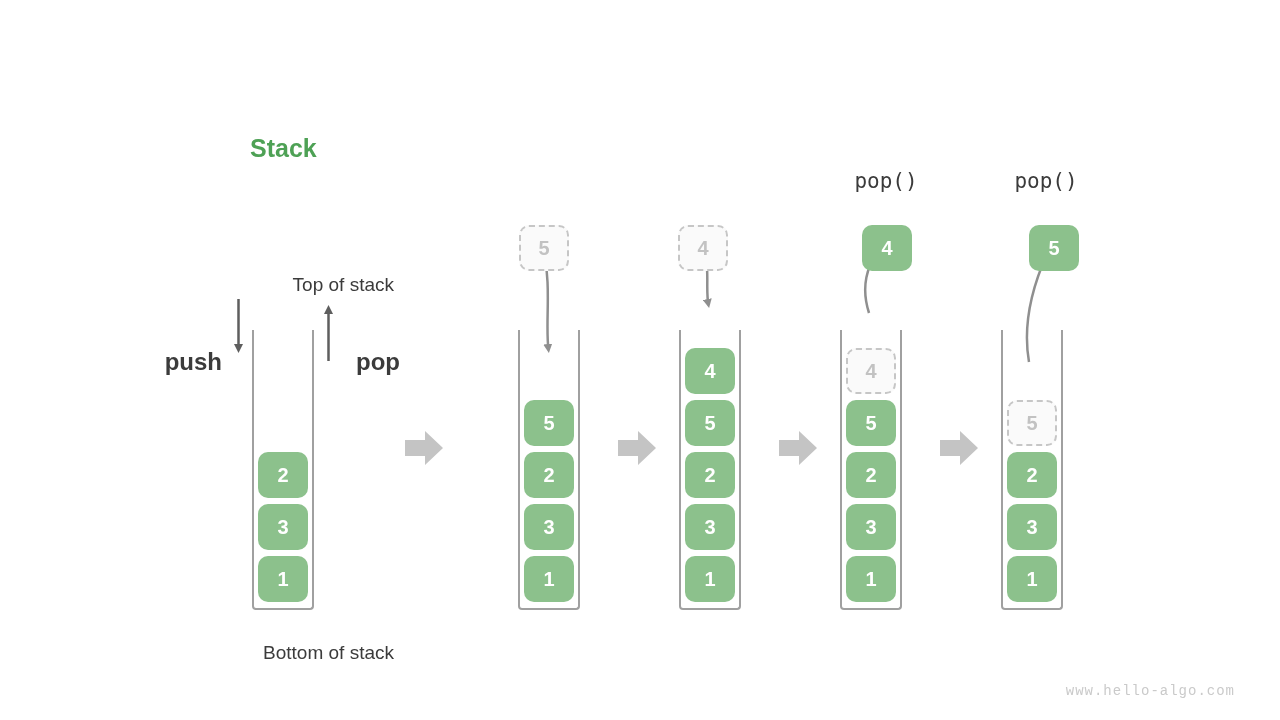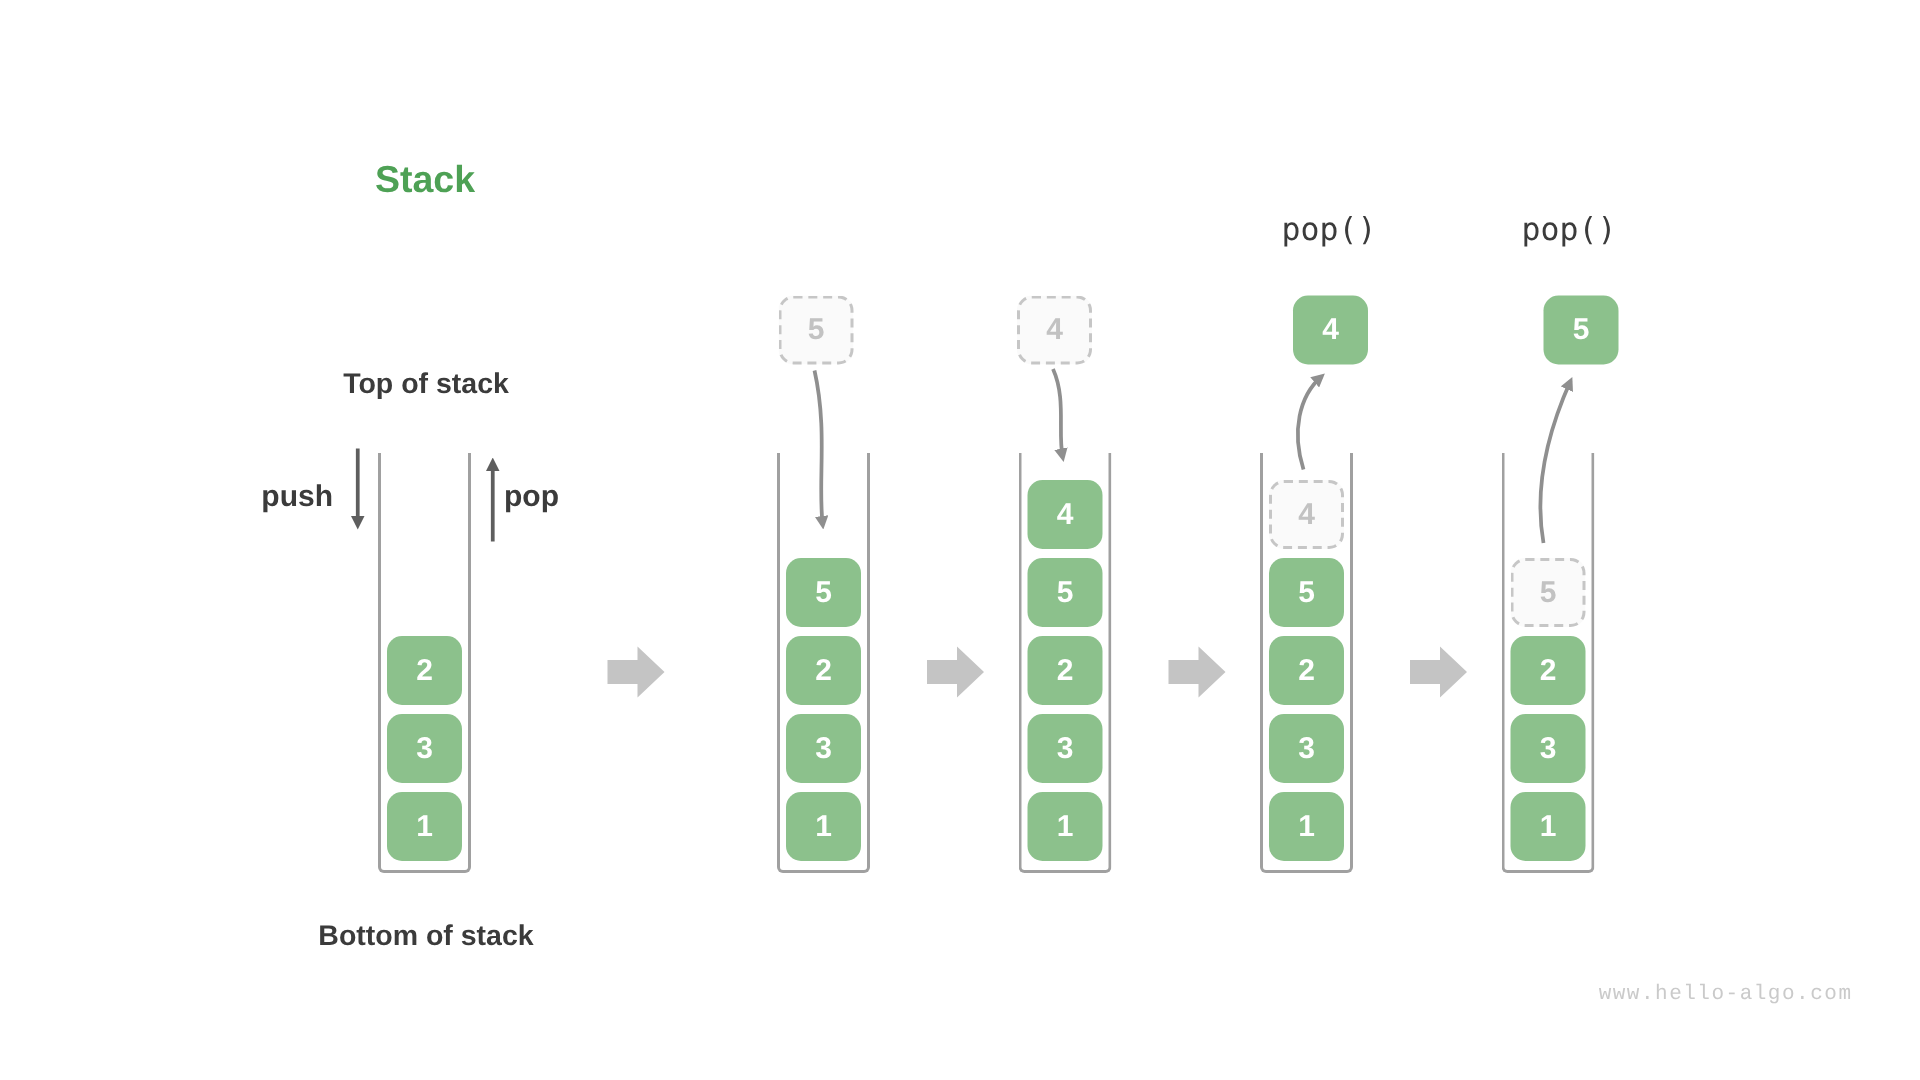--- a/index.html
+++ b/index.html
@@ -13,29 +13,29 @@
     --ghost-border:#C6C6C6;
     --ghost-bg:#FAFAFA;
     --ghost-text:#C2C2C2;
     --watermark-gray:#CACACA;
   }
   html,body{margin:0;padding:0;background:#fff;}
   #canvas{
     position:relative;width:1280px;height:720px;background:#ffffff;
     font-family:"Liberation Sans",sans-serif;overflow:hidden;
   }
-  .abs{position:absolute;}
+  .abs{position:absolute;margin-top:28px;}
   .title{
     left:250px;top:106px;font-size:25px;font-weight:bold;color:var(--accent-green);
   }
   .big-label{
-    width:220px;text-align:center;font-size:19px;font-weight:bold;color:var(--text-dark);
+    width:220px;text-align:right;font-size:19px;font-weight:normal;color:var(--text-dark);
   }
   .side-label{
-    font-size:20px;font-weight:bold;color:var(--text-dark);
+    font-size:24px;font-weight:bold;color:var(--text-dark);
   }
   .op{
     width:170px;top:141px;text-align:center;
     font-family:"DejaVu Sans Mono","Liberation Mono",monospace;
     font-size:21px;color:var(--text-dark);white-space:pre;
   }
   .op .arg{color:var(--accent-green);font-weight:bold;}
   .stack-container{
     width:62px;top:302px;height:280px;box-sizing:border-box;
     border-left:2px solid var(--wall-gray);
@@ -63,21 +63,21 @@
 </style>
 </head>
 <body>
 
 <div id="canvas">
 
   <div class="abs title">Stack</div>
   <div class="abs big-label" style="left:174px;top:246px">Top of stack</div>
   <div class="abs big-label" style="left:174px;top:614px">Bottom of stack</div>
   <div class="abs side-label" style="left:150px;top:320px;width:72px;text-align:right">push</div>
-  <div class="abs side-label" style="left:336px;top:320px">pop</div>
+  <div class="abs side-label" style="left:356px;top:320px">pop</div>
 
   <div class="abs op" style="left:801px"><span>pop()</span><span class="arg"></span><span></span></div>
   <div class="abs op" style="left:961px"><span>pop()</span><span class="arg"></span><span></span></div>
 
   <div class="abs stack-container" style="left:252px"></div>
   <div class="abs stack-container" style="left:518px"></div>
   <div class="abs stack-container" style="left:679px"></div>
   <div class="abs stack-container" style="left:840px"></div>
   <div class="abs stack-container" style="left:1001px"></div>
 

